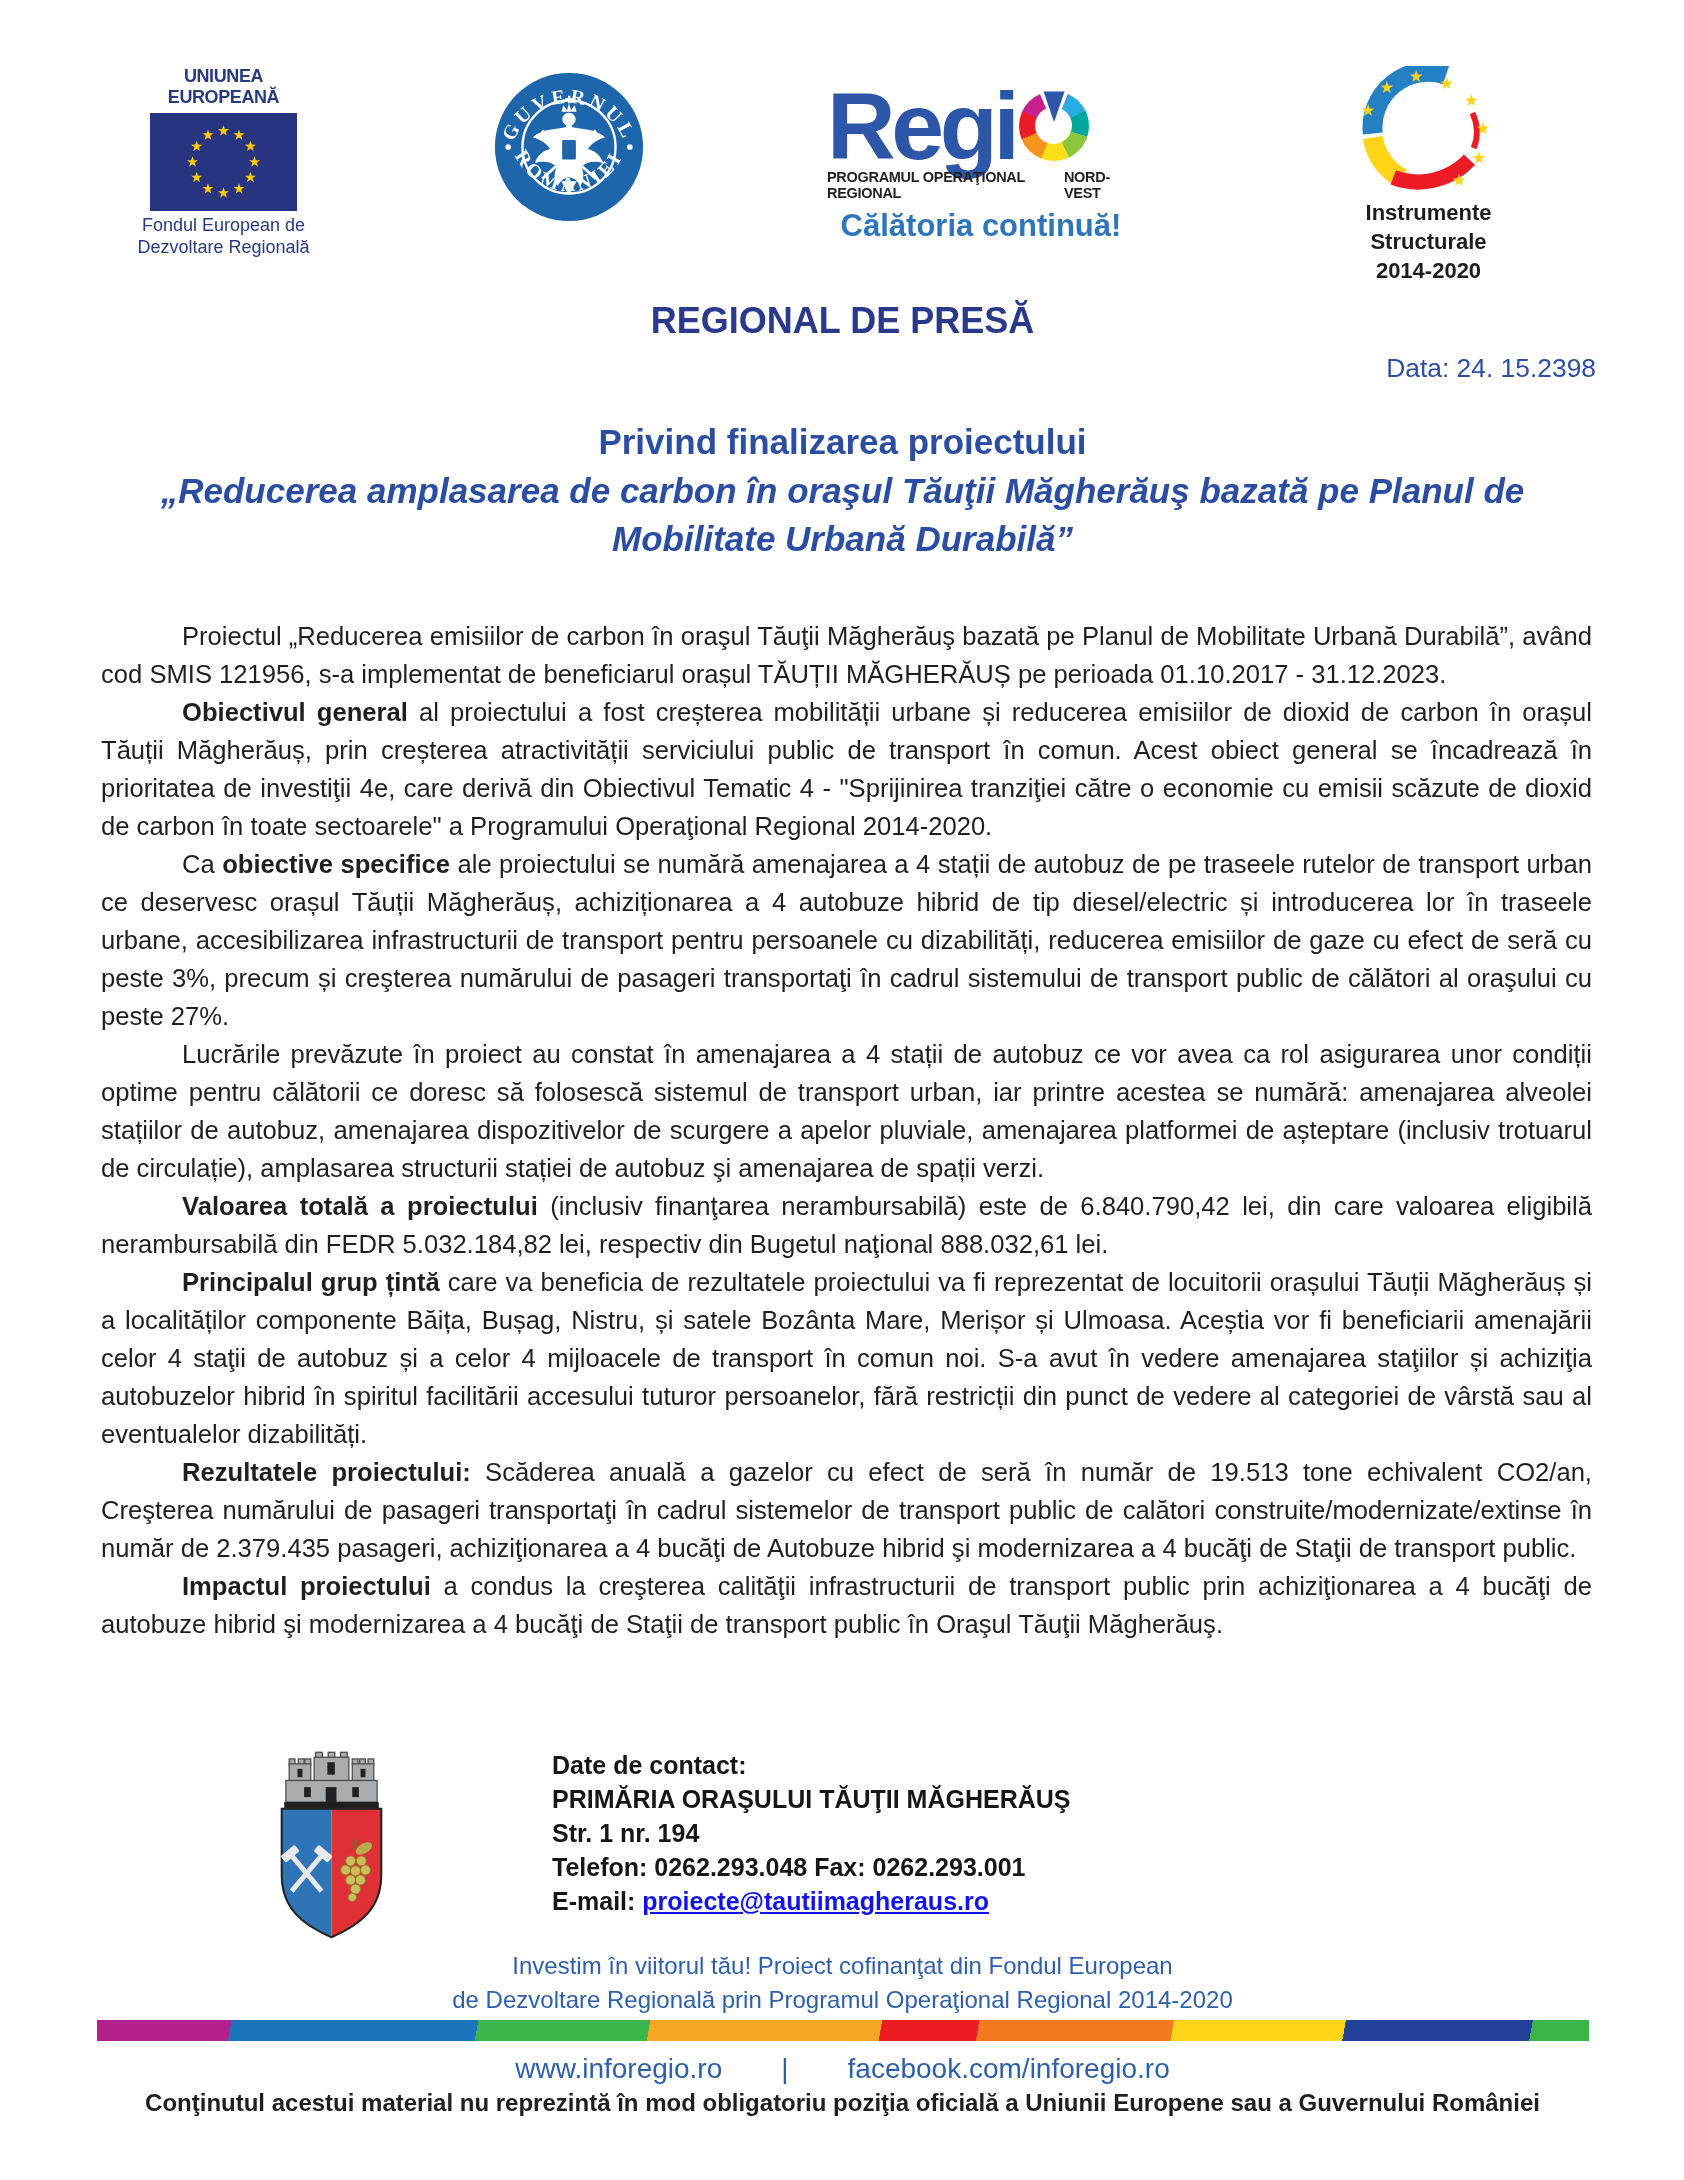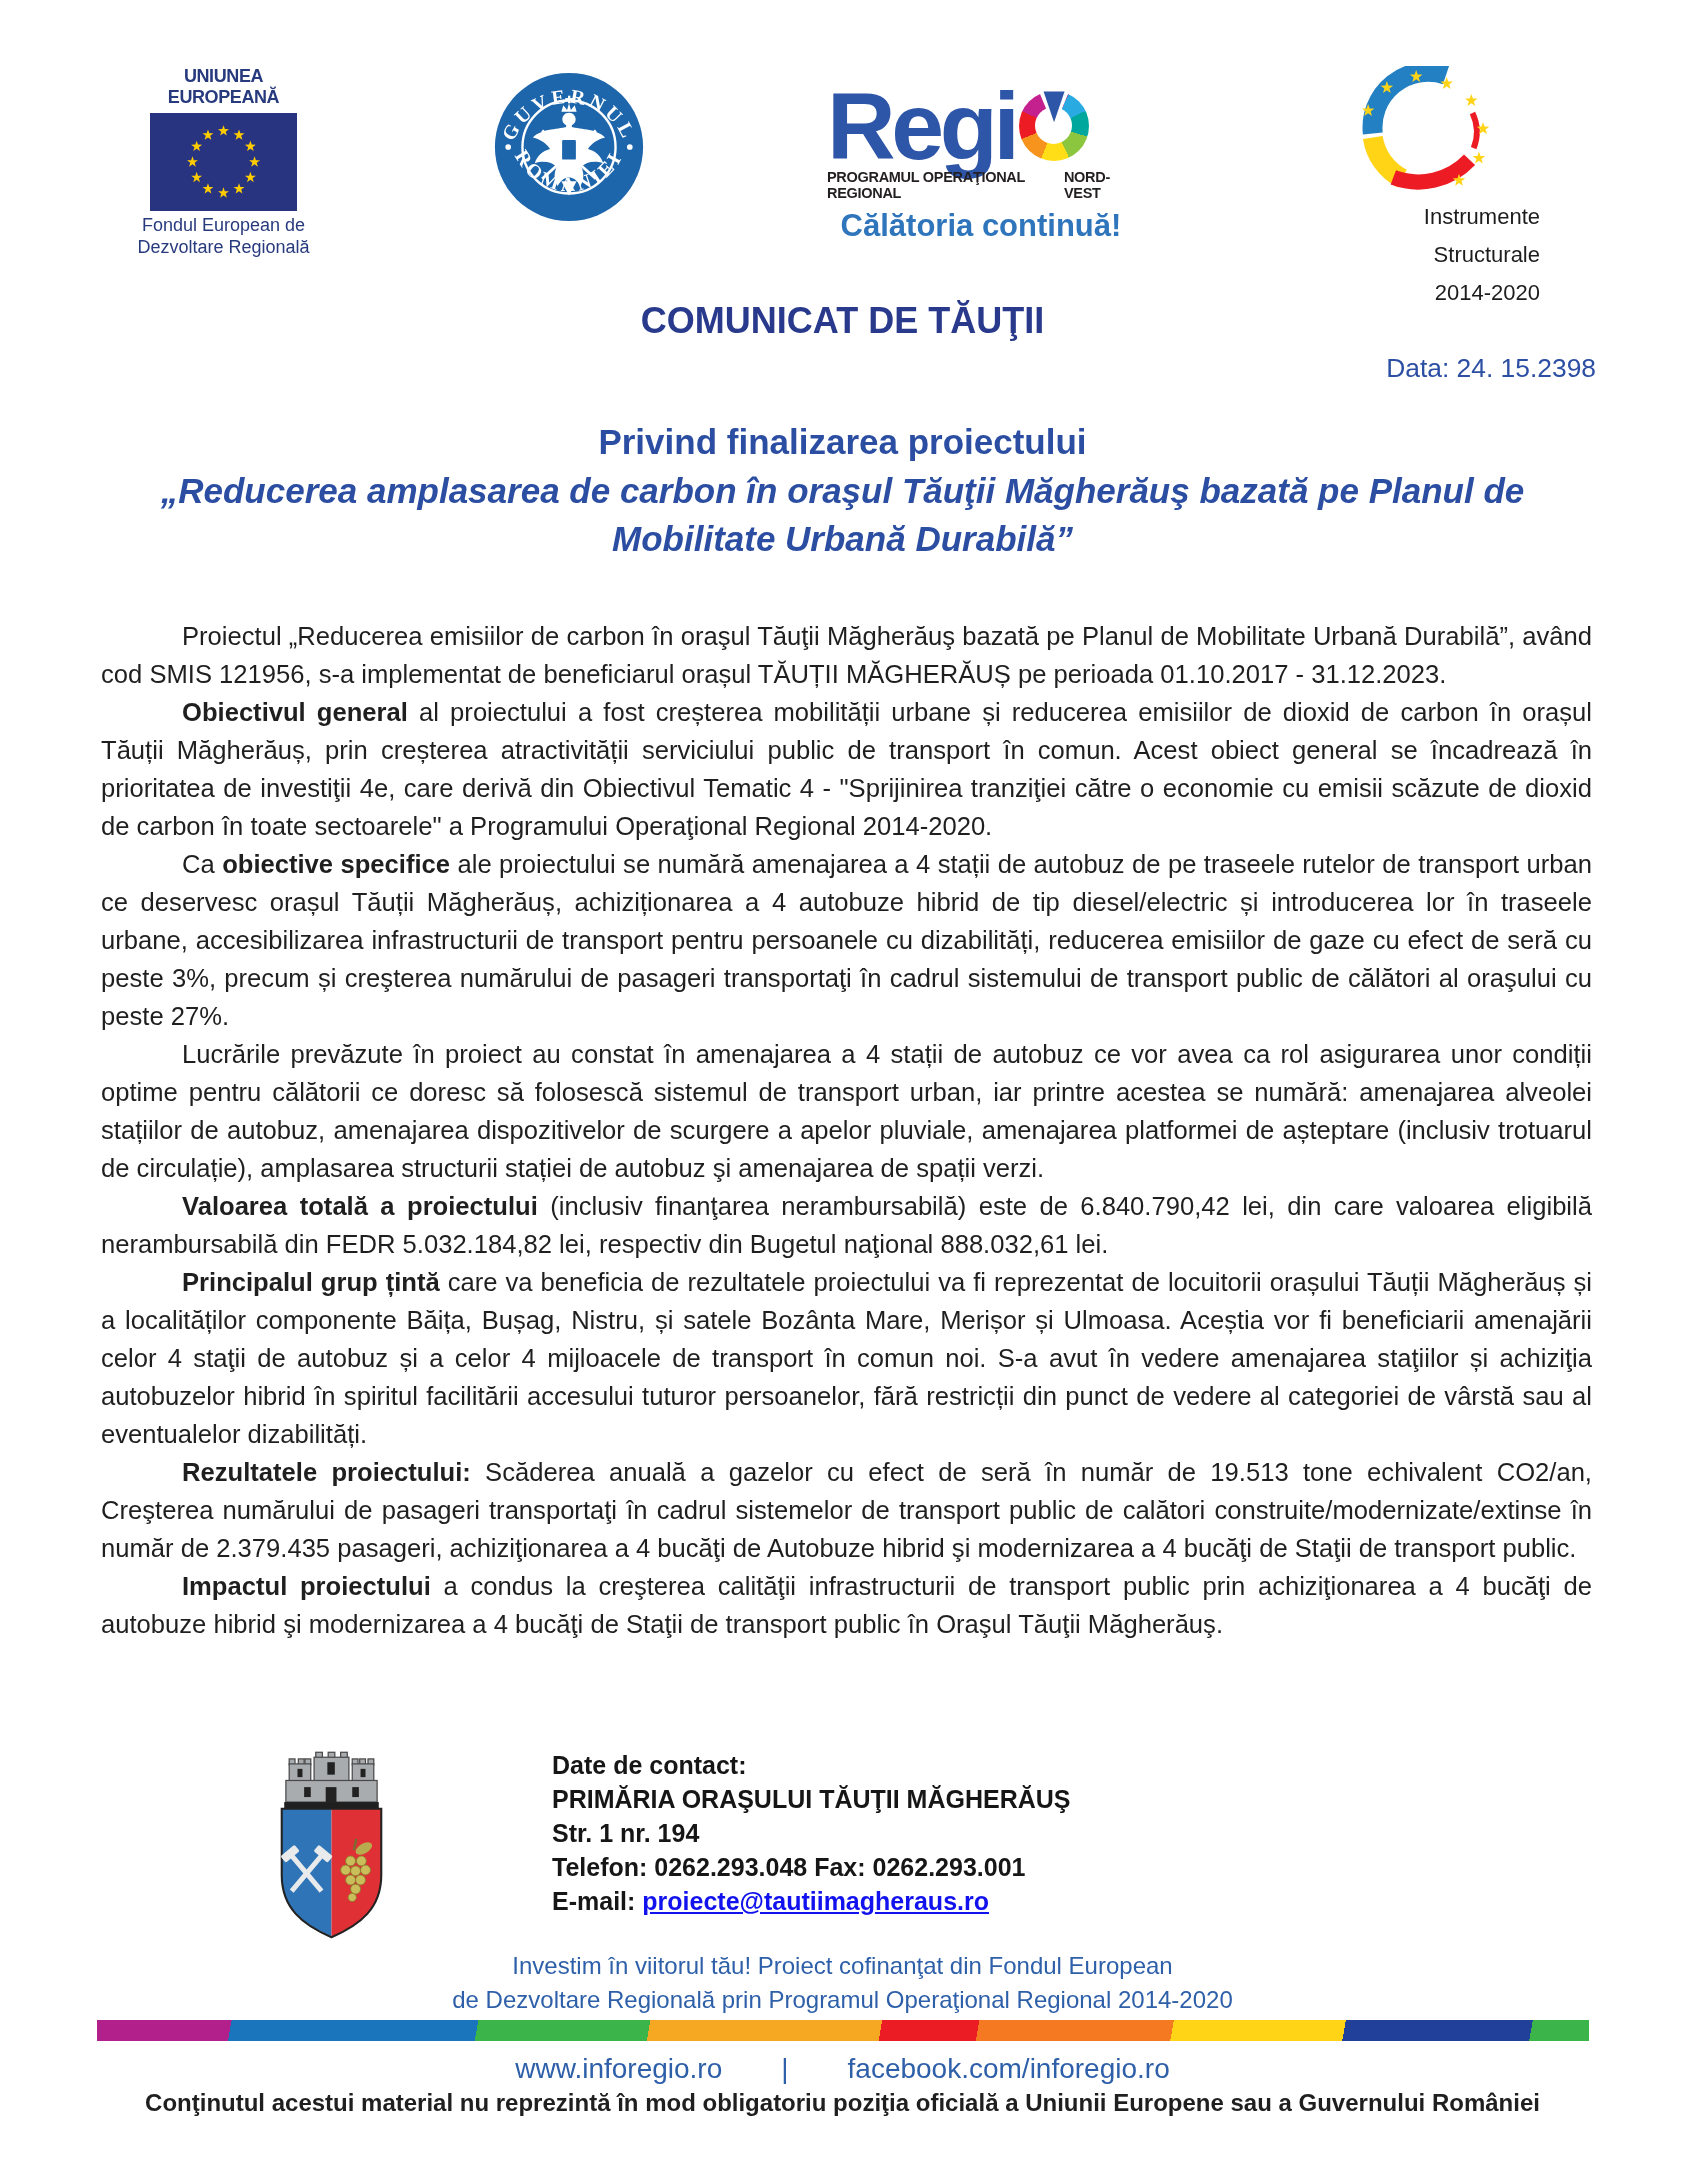--- a/index.html
+++ b/index.html
@@ -19,21 +19,21 @@
   .regio-o{position:relative;width:70px;height:70px;border-radius:50%;margin-left:3.4px;margin-top:3.4px;
     background:conic-gradient(from 25deg,#29ABE2 0 11%,#00A79D 11% 23%,#8CC63F 23% 36%,#FFDE17 36% 49%,
                #F7941E 49% 62%,#ED1C24 62% 75%,#C4208E 75% 88%,#92278F 88% 100%);}
   .o-hole{position:absolute;left:16px;top:16px;width:37px;height:37px;border-radius:50%;background:#fff;}
   .o-notch{position:absolute;inset:0;background:#fff;clip-path:polygon(28% -1%,72% -1%,50% 52%);}
   .o-tri{position:absolute;inset:0;background:#2D55A8;clip-path:polygon(35% 0%,65% 0%,50% 44%);}
   .regio-sub{display:flex;justify-content:space-between;margin-top:3.4px;font-size:14.5px;font-weight:bold;
              color:#231F20;letter-spacing:-0.3px;}
   .regio-tag{margin-top:6.8px;text-align:center;font-size:31px;font-weight:bold;color:#2E75BB;}
   .is-logo{width:223px;text-align:center;}
-  .is-text{font-size:22px;font-weight:normal;color:#1d1d1d;line-height:38px;text-align:right;}
+  .is-text{font-size:22px;font-weight:bold;color:#1d1d1d;line-height:29px;}
   
   .page-title{position:absolute;top:300px;left:0;width:100%;margin:0;text-align:center;
               font-size:36px;font-weight:bold;color:#293A8D;}
   .date-label{position:absolute;top:353px;right:89px;font-size:26.4px;color:#2C4FA3;}
   .subtitle{position:absolute;top:422px;left:0;width:100%;margin:0;text-align:center;
             font-size:35px;font-weight:bold;color:#2B4EA2;}
   .quote{position:absolute;top:467px;left:93px;width:1499px;margin:0;text-align:center;
          font-size:35px;line-height:48px;font-weight:bold;font-style:italic;color:#2B4EA2;}
   
   .body-text{position:absolute;top:617px;left:101px;width:1491px;font-size:25.6px;line-height:38px;
@@ -151,21 +151,21 @@
           <use href="#star" transform="translate(213,107) scale(1.25)"></use>
           <use href="#star" transform="translate(206,157) scale(1.25)"></use>
           <use href="#star" transform="translate(172,195) scale(1.25)"></use>
         </g>
       </svg>
       <div class="is-text">Instrumente Structurale</div>
       <div class="is-text">2014-2020</div>
     </div>
   </header>
 
-  <h1 class="page-title">COMUNICAT DE TĂUŢII</h1>
+  <h1 class="page-title">REGIONAL DE PRESĂ</h1>
   <div class="date-label">Data: 24. 15.2398</div>
   <h2 class="subtitle">Privind finalizarea proiectului</h2>
   <h3 class="quote">„Reducerea amplasarea de carbon în oraşul Tăuţii Măgherăuş bazată pe Planul de Mobilitate Urbană Durabilă”</h3>
 
   <main class="body-text">
     <p><span>Proiectul „Reducerea emisiilor de carbon în oraşul Tăuţii Măgherăuş bazată pe Planul de Mobilitate Urbană Durabilă”, având cod SMIS 121956, s-a implementat de beneficiarul orașul TĂUȚII MĂGHERĂUȘ pe perioada 01.10.2017 - 31.12.2023.</span><b></b><span></span></p>
     <p><span></span><b>Obiectivul general</b><span> al proiectului a fost creșterea mobilității urbane și reducerea emisiilor de dioxid de carbon în orașul Tăuții Măgherăuș, prin creșterea atractivității serviciului public de transport în comun. Acest obiect general se încadrează în prioritatea de investiţii 4e, care derivă din Obiectivul Tematic 4 - "Sprijinirea tranziţiei către o economie cu emisii scăzute de dioxid de carbon în toate sectoarele" a Programului Operaţional Regional 2014-2020.</span></p>
     <p><span>Ca </span><b>obiective specifice</b><span> ale proiectului se numără amenajarea a 4 stații de autobuz de pe traseele rutelor de transport urban ce deservesc orașul Tăuții Măgherăuș, achiziționarea a 4 autobuze hibrid de tip diesel/electric și introducerea lor în traseele urbane, accesibilizarea infrastructurii de transport pentru persoanele cu dizabilități, reducerea emisiilor de gaze cu efect de seră cu peste 3%, precum și creşterea numărului de pasageri transportaţi în cadrul sistemului de transport public de călători al oraşului cu peste 27%.</span></p>
     <p><span>Lucrările prevăzute în proiect au constat în amenajarea a 4 stații de autobuz ce vor avea ca rol asigurarea unor condiții optime pentru călătorii ce doresc să folosescă sistemul de transport urban, iar printre acestea se numără: amenajarea alveolei stațiilor de autobuz, amenajarea dispozitivelor de scurgere a apelor pluviale, amenajarea platformei de așteptare (inclusiv trotuarul de circulație), amplasarea structurii stației de autobuz şi amenajarea de spații verzi.</span><b></b><span></span></p>
     <p><span></span><b>Valoarea totală a proiectului</b><span> (inclusiv finanţarea nerambursabilă) este de 6.840.790,42 lei, din care valoarea eligibilă nerambursabilă din FEDR 5.032.184,82 lei, respectiv din Bugetul naţional 888.032,61 lei.</span></p>

